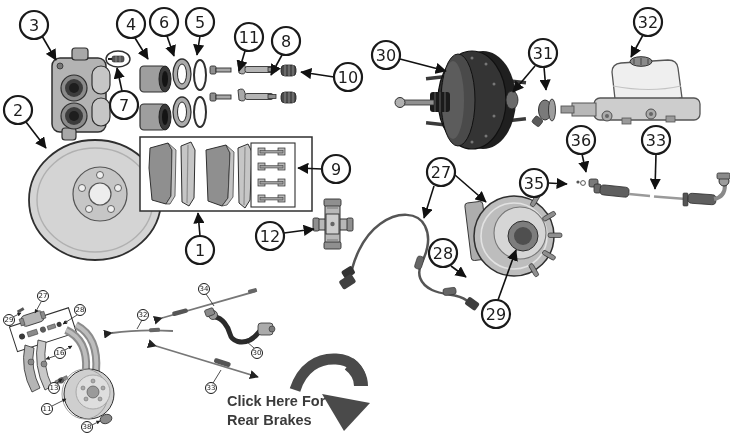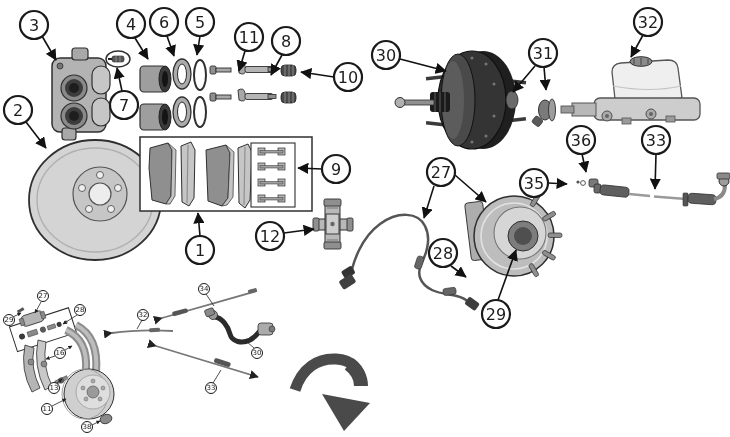--- a/index.html
+++ b/index.html
@@ -471,13 +471,17 @@
     </g>
   </g>
 
   <g>
     <path d="M295,390 C302,368 318,358 336,359 C352,360 360,369 361,382" fill="none" stroke="#4a4a4a" stroke-width="11"></path>
     <path d="M349,364 C357,370 361,378 361,386" fill="none" stroke="#4a4a4a" stroke-width="14"></path>
     <path d="M322,394 L370,403 L344,431 Z" fill="#4a4a4a"></path>
   </g>
 </svg>
 
+<div class="cta">
+  <div>Click Here For</div>
+  <div>Rear Brakes</div>
 </div>
+</div>
 
 </body></html>

